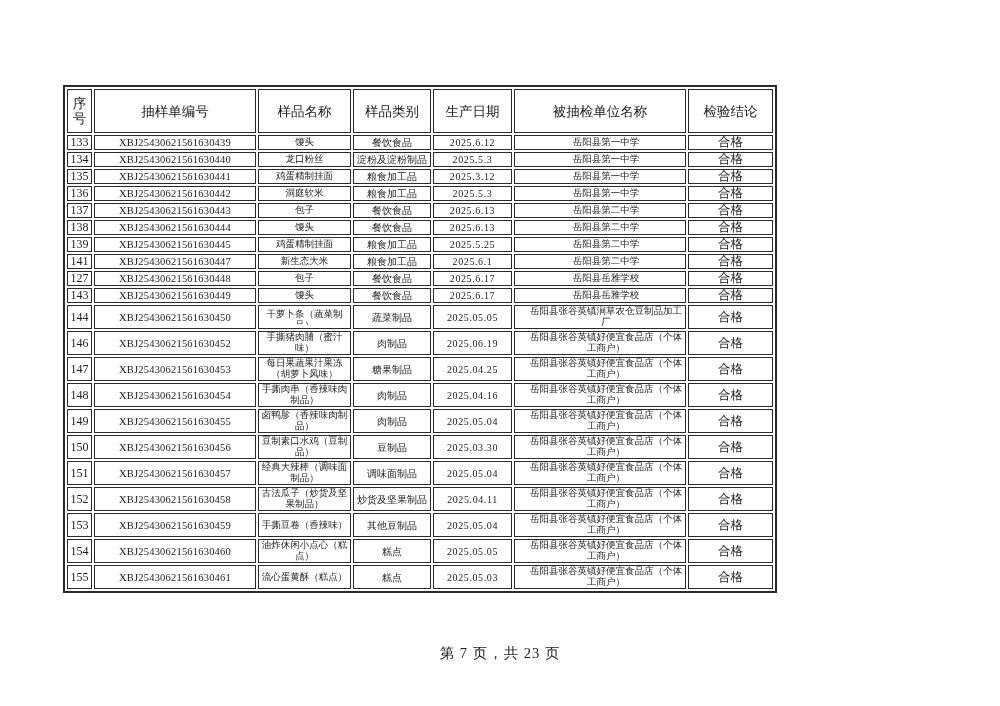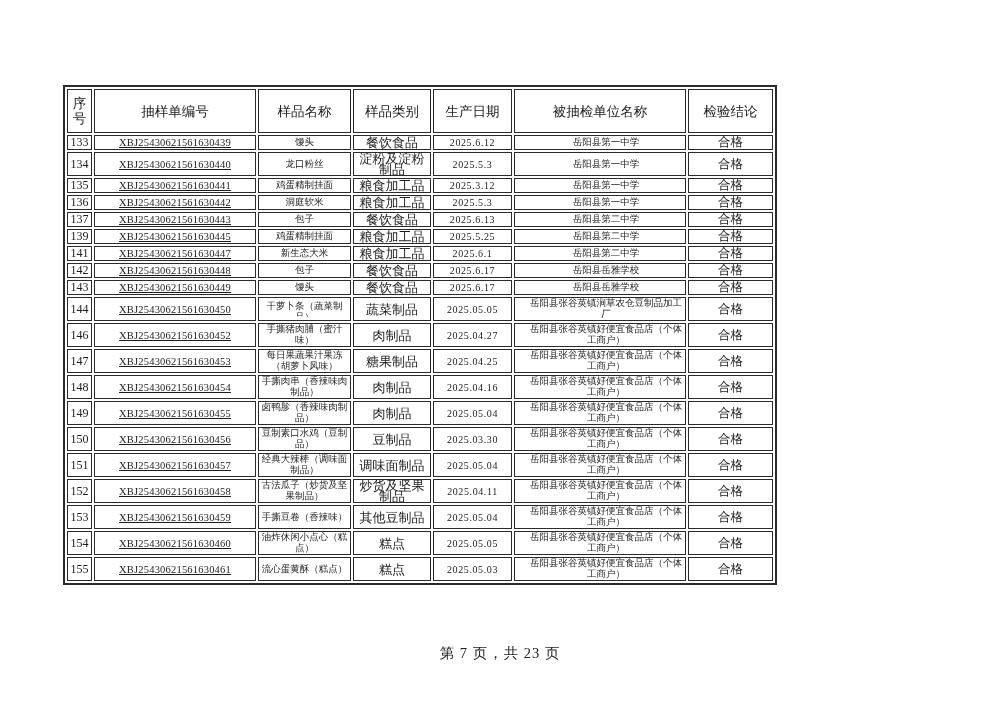--- a/index.html
+++ b/index.html
@@ -40,23 +40,23 @@
     font-size: 13.5px;
     line-height: 15px;
     height: 44px;
   }
   td {
     font-size: 10px;
     line-height: 11px;
     height: 15px;
   }
   td.col-no     { font-size: 12px; }
-  td.col-code   { font-size: 10.5px; letter-spacing: 0.2px; text-decoration: underline; }
+  td.col-code   { font-size: 10.5px; letter-spacing: 0.2px; }
   td.col-name   { font-size: 9.5px; }
-  td.col-cat    { font-size: 13px; text-align: center; }
+  td.col-cat    { font-size: 10px; text-align: center; }
   td.col-date   { font-size: 10px; letter-spacing: 0.6px; }
   td.col-unit   { font-size: 9.5px; padding-left: 14px; }
   td.col-result { font-size: 12.5px; margin-left: 48px; }
   .clip {
     height: 16px;
     overflow: hidden;
   }
   .page-footer {
     position: absolute;
     top: 644px;
@@ -204,20 +204,43 @@
           </td>
           <td class="col-unit">
             <div>岳阳县第二中学</div>
           </td>
           <td class="col-result">
             <div>合格</div>
           </td>
         </tr>
         <tr>
           <td class="col-no">
+            <div>138</div>
+          </td>
+          <td class="col-code">
+            <div>XBJ25430621561630444</div>
+          </td>
+          <td class="col-name">
+            <div>馒头</div>
+          </td>
+          <td class="col-cat">
+            <div>餐饮食品</div>
+          </td>
+          <td class="col-date">
+            <div>2025.6.13</div>
+          </td>
+          <td class="col-unit">
+            <div>岳阳县第二中学</div>
+          </td>
+          <td class="col-result">
+            <div>合格</div>
+          </td>
+        </tr>
+        <tr>
+          <td class="col-no">
             <div>139</div>
           </td>
           <td class="col-code">
             <div>XBJ25430621561630445</div>
           </td>
           <td class="col-name">
             <div>鸡蛋精制挂面</div>
           </td>
           <td class="col-cat">
             <div>粮食加工品</div>
@@ -250,21 +273,21 @@
           </td>
           <td class="col-unit">
             <div>岳阳县第二中学</div>
           </td>
           <td class="col-result">
             <div>合格</div>
           </td>
         </tr>
         <tr>
           <td class="col-no">
-            <div>142</div>
+            <div>127</div>
           </td>
           <td class="col-code">
             <div>XBJ25430621561630448</div>
           </td>
           <td class="col-name">
             <div>包子</div>
           </td>
           <td class="col-cat">
             <div>餐饮食品</div>
           </td>
@@ -331,21 +354,21 @@
           <td class="col-code">
             <div>XBJ25430621561630452</div>
           </td>
           <td class="col-name">
             <div>手撕猪肉脯（蜜汁味）</div>
           </td>
           <td class="col-cat">
             <div>肉制品</div>
           </td>
           <td class="col-date">
-            <div>2025.04.27</div>
+            <div>2025.06.19</div>
           </td>
           <td class="col-unit">
             <div>岳阳县张谷英镇好便宜食品店（个体工商户）</div>
           </td>
           <td class="col-result">
             <div>合格</div>
           </td>
         </tr>
         <tr>
           <td class="col-no">

